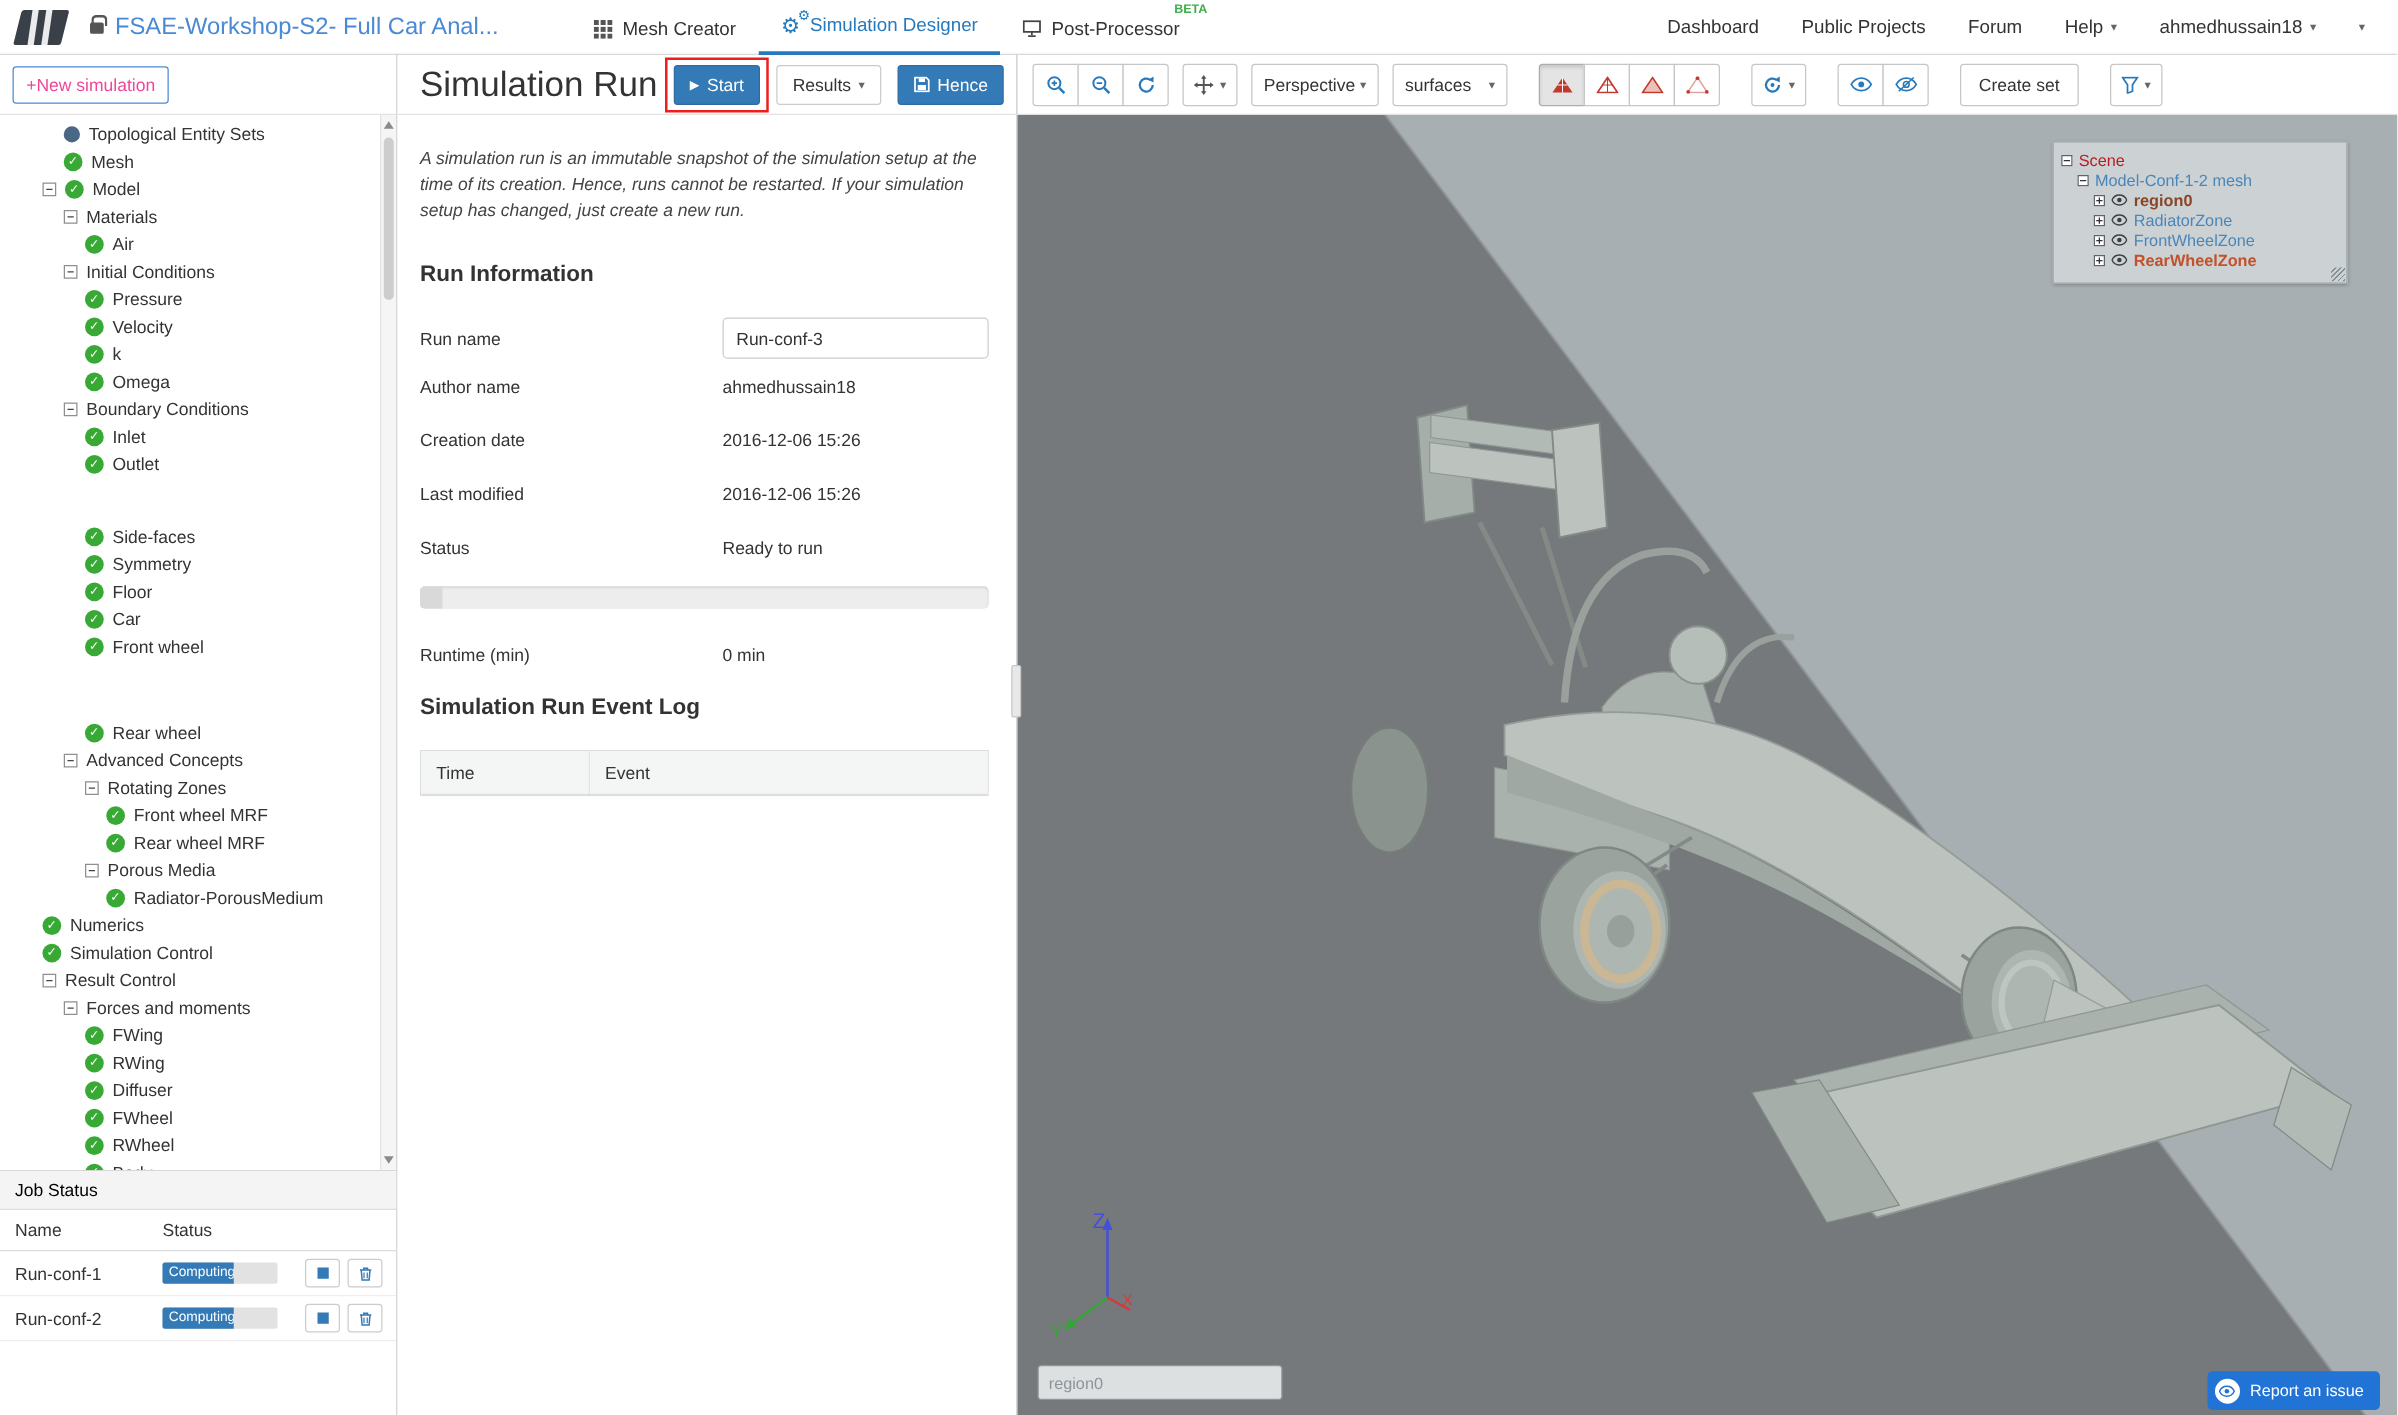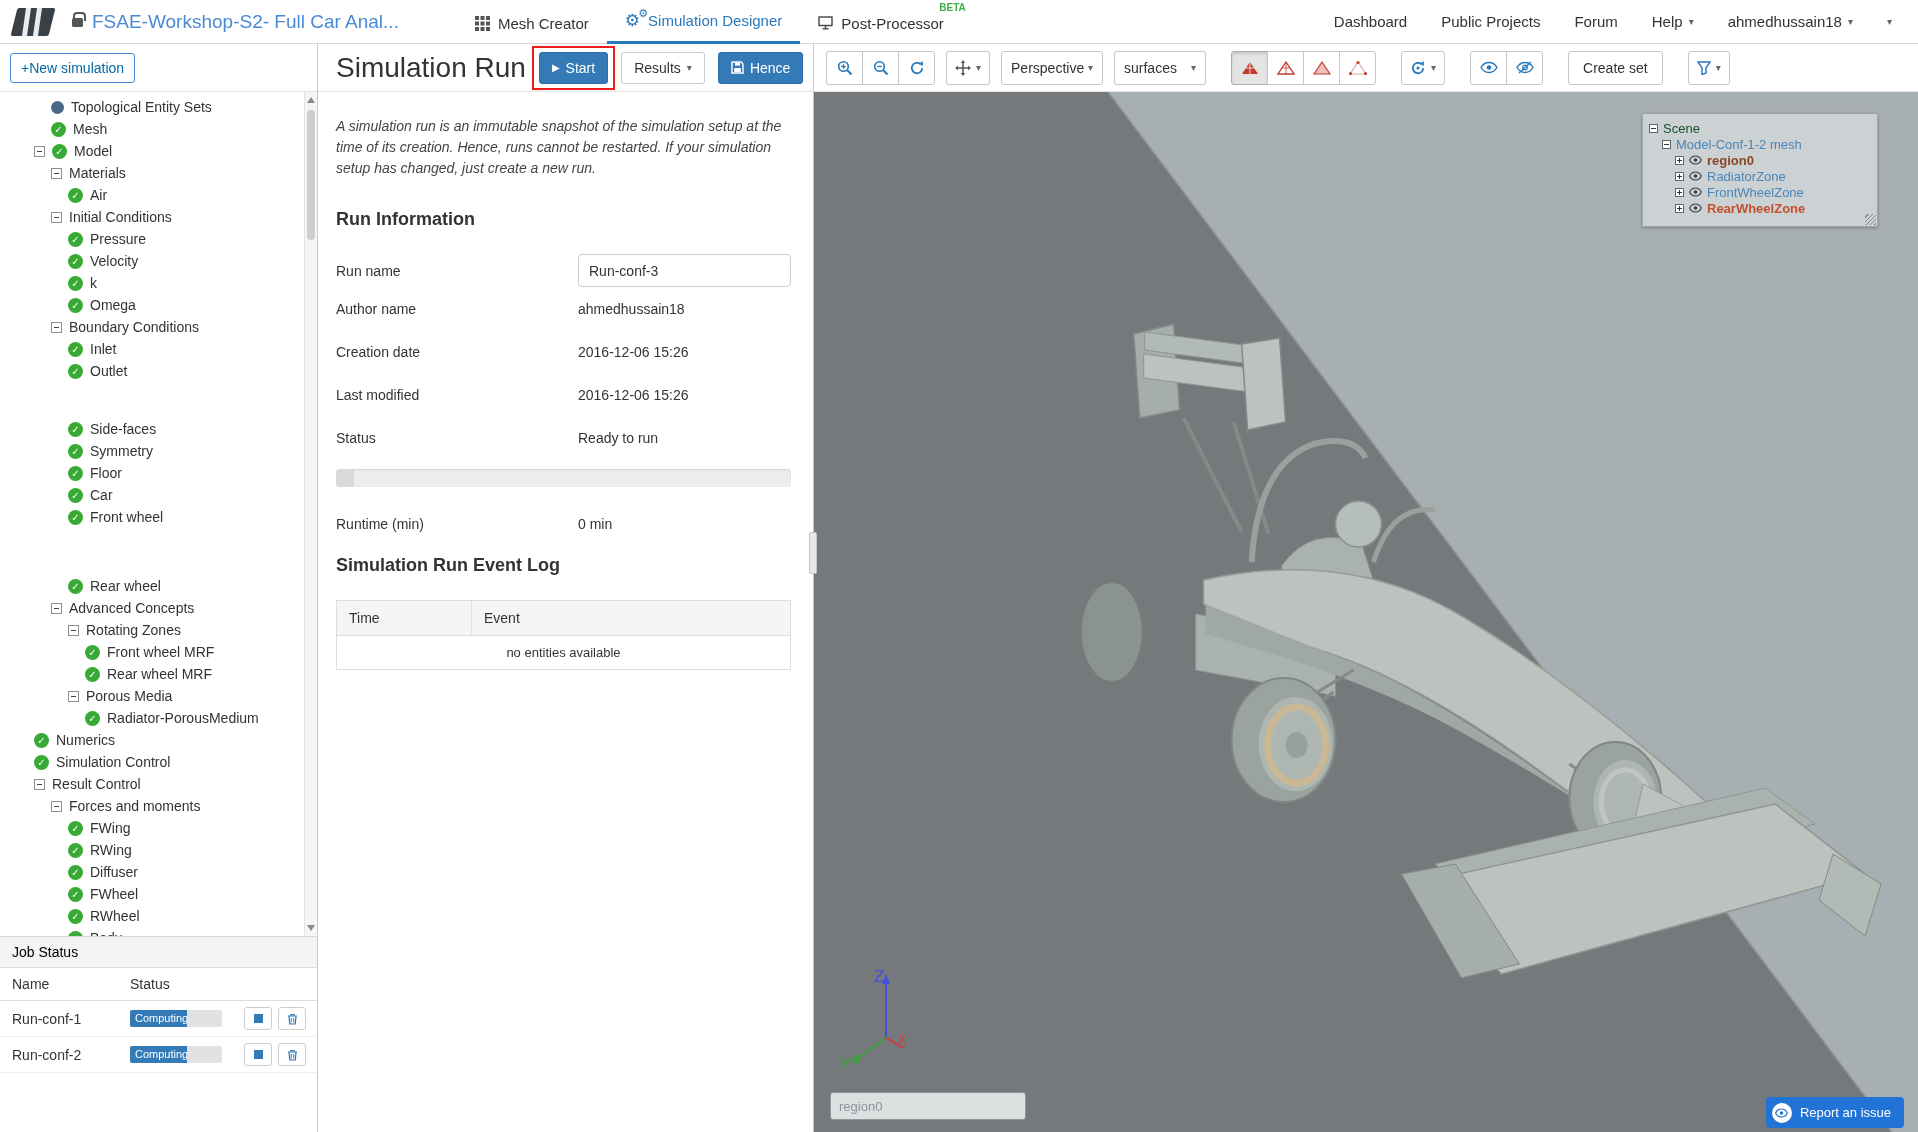--- a/index.html
+++ b/index.html
@@ -25,21 +25,21 @@
   .nav-right { margin-left:auto; display:flex; align-items:center; gap:34px; padding-right:26px; font-size:15px; }
   .caret { font-size:10px; color:#666; }
   .with-caret { display:inline-flex; align-items:center; gap:6px; }
 
   
   .app { display:flex; height:1088px; }
 
   
   .sidebar { width:318px; min-width:318px; border-right:1px solid #c9c9c9; display:flex; flex-direction:column; background:#fff; }
   .sidebar-top { height:48px; border-bottom:1px solid #e2e2e2; display:flex; align-items:center; padding-left:10px; flex:none; }
-  .btn-new { border:1px solid #4a89d4; color:#0369a1; background:#fff; border-radius:3px; font-size:14px; padding:6px 10px; }
+  .btn-new { border:1px solid #4a89d4; color:#ec4899; background:#fff; border-radius:3px; font-size:14px; padding:6px 10px; }
   .tree-wrap { flex:1; position:relative; overflow:hidden; }
   .tree { position:absolute; inset:0 13px 0 0; padding-top:4px; overflow:hidden; }
   .tree-row { height:22px; display:flex; align-items:center; white-space:nowrap; cursor:pointer; }
   .tw { display:inline-flex; align-items:center; gap:7px; }
   .selected-box { outline:2px solid #ee1c1c; padding:1px 8px 1px 3px; }
   .tree-label.sel { color:#3d78bd; text-decoration:underline; }
   .expander { width:11px; height:11px; border:1px solid #8f8f8f; background:#fff; display:inline-block; position:relative; flex:none; }
   .expander::before { content:""; position:absolute; left:2px; right:2px; top:4px; height:1px; background:#444; }
   .expander.plus::after { content:""; position:absolute; top:2px; bottom:2px; left:4px; width:1px; background:#444; }
   .icon-check { width:15px; height:15px; border-radius:50%; background:#39a935; color:#fff; display:inline-flex; align-items:center; justify-content:center; flex:none; }
@@ -522,21 +522,20 @@
       <div class="form-row">
         <label>Runtime (min)</label>
         <span>0 min</span>
       </div>
       <h2>Simulation Run Event Log</h2>
       <div class="event-table">
         <div class="et-head">
           <span class="et-time">Time</span>
           <span class="et-event">Event</span>
         </div>
-        <div class="et-empty">no entities available</div>
       </div>
     </div>
     <span class="splitter-grip"></span>
   </section>
 
   <section class="viewport">
     <div class="vp-toolbar">
       <div class="btn-group">
         <button class="tbb">
             <svg width="16" height="16" viewBox="0 0 16 16">
@@ -685,21 +684,21 @@
         <polygon points="622,772 952,696 1002,732 664,818" fill="#aab2ad" stroke="#8f9792"></polygon>
         <polygon points="600,792 962,712 1052,782 688,882" fill="#bcc3be" stroke="#8f9792" stroke-width="1.5"></polygon>
         <polygon points="1020,762 1068,792 1052,844 1006,808" fill="#b2bab5" stroke="#828a85"></polygon>
         <polygon points="588,782 642,772 706,872 648,886" fill="#a6aea9" stroke="#828a85"></polygon>
       </svg>
 
       <div class="scene-tree">
         <div id="scene-tree-rows">
             <div class="st-row">
               <span class="st-expander"></span>
-              <span style="color: #14532d;">Scene</span>
+              <span style="color: #b91c1c;">Scene</span>
             </div>
             <div class="st-row ind1">
               <span class="st-expander"></span>
               <span style="color: rgb(74, 134, 184);">Model-Conf-1-2 mesh</span>
             </div>
             <div class="st-row ind2">
               <span class="st-expander plus"></span>
               <span class="st-eye">
                 <svg width="13" height="10" viewBox="0 0 13 10">
                   <path d="M6.5 1C3.5 1 1.4 3.2.6 5c.8 1.8 2.9 4 5.9 4s5.1-2.2 5.9-4C11.6 3.2 9.5 1 6.5 1z" fill="none" stroke="#3a3f44" stroke-width="1.1"></path>

